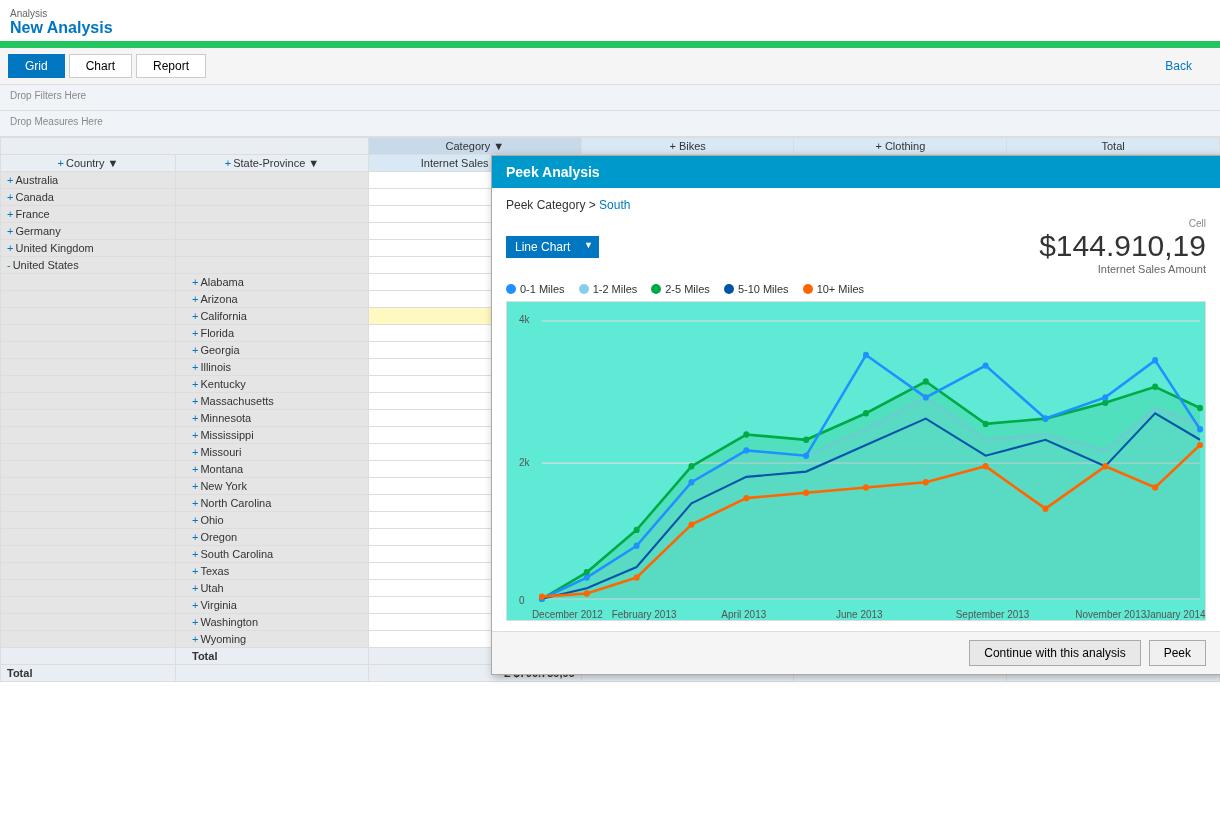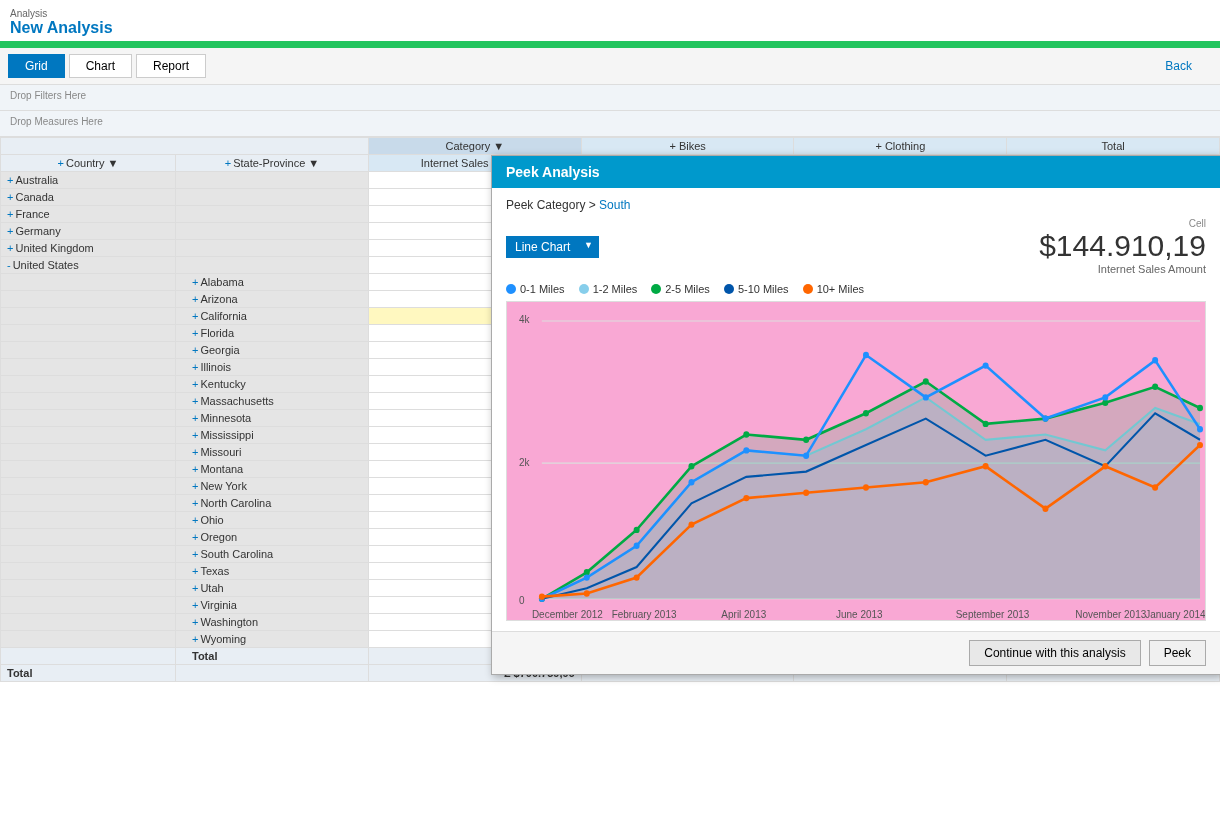--- a/index.html
+++ b/index.html
@@ -50,21 +50,21 @@
     .peek-chart-select { display: flex; align-items: center; gap: 4px; }
     .peek-chart-select select { padding: 3px 24px 3px 8px; font-size: 12px; border: 1px solid #0077c0; background: #0077c0; color: #fff; appearance: none; cursor: pointer; }
     .select-wrapper { position: relative; display: inline-block; }
     .select-wrapper::after { content: '▼'; position: absolute; right: 6px; top: 4px; font-size: 9px; color: #fff; pointer-events: none; }
     .peek-cell-value { text-align: right; }
     .peek-cell-value .big-val { font-size: 30px; color: #333; font-weight: 300; }
     .peek-cell-value .val-label { font-size: 11px; color: #666; }
     .peek-legend { display: flex; gap: 14px; font-size: 11px; margin-bottom: 6px; flex-wrap: wrap; }
     .legend-item { display: flex; align-items: center; gap: 4px; }
     .legend-dot { width: 10px; height: 10px; border-radius: 50%; display: inline-block; }
-    .chart-area { position: relative; height: 320px; background: #f9a8d4; border: 1px solid #ddd; }
+    .chart-area { position: relative; height: 320px; background: #5eead4; border: 1px solid #ddd; }
     .chart-svg { width: 100%; height: 100%; }
     .peek-footer { display: flex; justify-content: flex-end; gap: 8px; padding: 8px 14px; border-top: 1px solid #ddd; background: #f5f5f5; }
     .peek-footer button { padding: 5px 14px; font-size: 12px; border: 1px solid #aaa; background: #f0f0f0; cursor: pointer; }
     .peek-footer button.primary { background: #e8e8e8; }
 
     .chart-yaxis-label { font-size: 10px; fill: #555; }
     .chart-xaxis-label { font-size: 10px; fill: #555; }
   </style>
 </head>
 <body>

